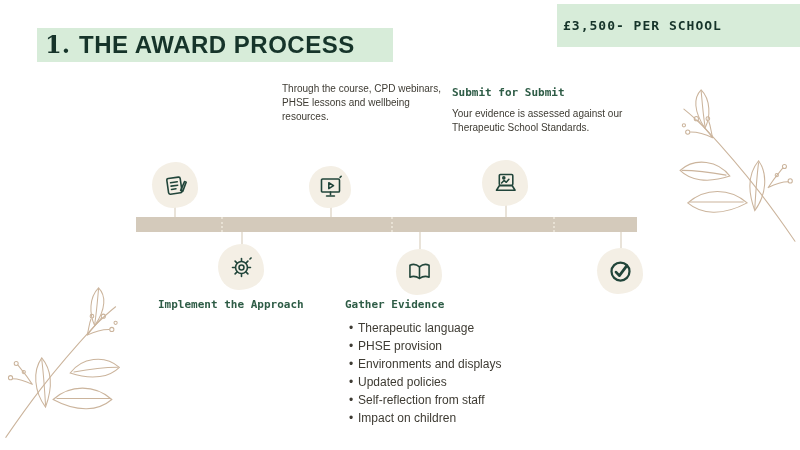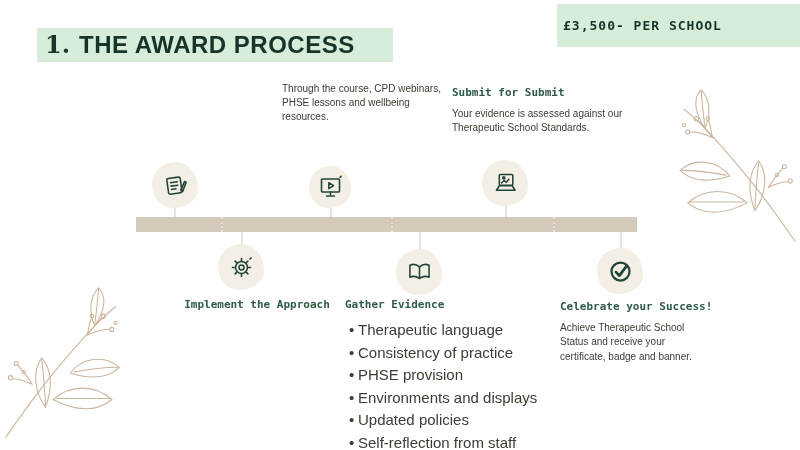--- a/index.html
+++ b/index.html
@@ -30,27 +30,27 @@
     letter-spacing:1px;color:var(--green-dark);}
   .price-line{display:block;background:var(--highlight);padding:14px 6px;margin-bottom:12px;white-space:nowrap;}
   .price-line.second{display:inline-block;}
 
   
   .step{position:absolute;}
   .step h3{font-family:"DejaVu Sans Mono",monospace;font-weight:700;font-size:11px;
     line-height:1.65;color:var(--green-heading);white-space:pre-line;margin-bottom:5px;}
   .step p{font-size:10px;line-height:1.42;color:var(--body-text);white-space:pre-line;}
   .step ul{list-style:none;margin-top:3px;}
-  .step ul li{font-size:15px;line-height:1.5;color:var(--body-text);padding-left:13px;position:relative;}
+  .step ul li{font-size:12px;line-height:1.5;color:var(--body-text);padding-left:13px;position:relative;}
   .step ul li::before{content:"•";position:absolute;left:4px;}
 
   .step1{left:110px;top:82px;width:162px;}
   .step2{left:282px;top:82px;width:172px;}
   .step3{left:452px;top:84px;width:198px;}
-  .step4{left:158px;top:296px;width:198px;text-align:center;}
+  .step4{left:158px;top:296px;width:198px;}
   .step5{left:345px;top:296px;width:208px;}
   .step6{left:560px;top:298px;width:178px;}
 
   
   .timeline-bar{position:absolute;left:136px;top:217px;width:501px;height:15px;background:var(--bar);}
   .bar-divider{position:absolute;top:217px;height:15px;width:0;border-left:2px dotted #e8e1d4;}
   .connector{position:absolute;width:2px;background:var(--connector);}
 
   .icon-circle{position:absolute;width:46px;height:46px;background:var(--circle);
     border-radius:52% 48% 55% 45% / 50% 58% 42% 52%;display:flex;align-items:center;justify-content:center;}
@@ -156,33 +156,26 @@
     </svg>
   </div>
 
   <div class="step step4">
     <h3>Implement the Approach</h3>
   </div>
   <div class="step step5">
     <h3>Gather Evidence</h3>
     <ul>
         <li>Therapeutic language</li>
-        <li>Consistency of practice</li>
         <li>PHSE provision</li>
         <li>Environments and displays</li>
         <li>Updated policies</li>
         <li>Self-reflection from staff</li>
         <li>Impact on children</li>
       </ul>
-  </div>
-  <div class="step step6">
-    <h3>Celebrate your Success!</h3>
-    <p>Achieve Therapeutic School
-Status and receive your
-certificate, badge and banner.</p>
   </div>
 
   <div class="branch branch-tr">
     <svg viewBox="0 0 150 165">
       <path d="M146 160 C124 128 100 94 52 42 C46 36 40 30 30 22"></path>
       <path d="M96 120 C70 134 48 132 34 120 C52 104 78 104 96 120 Z"></path>
       <path d="M92 119 C74 119 52 119 36 119"></path>
       <path d="M78 92 C54 100 36 96 26 86 C42 72 66 76 78 92 Z"></path>
       <path d="M74 91 C58 88 42 86 28 86"></path>
       <path d="M52 42 C40 24 40 10 48 2 C58 12 58 30 52 42 Z"></path>

